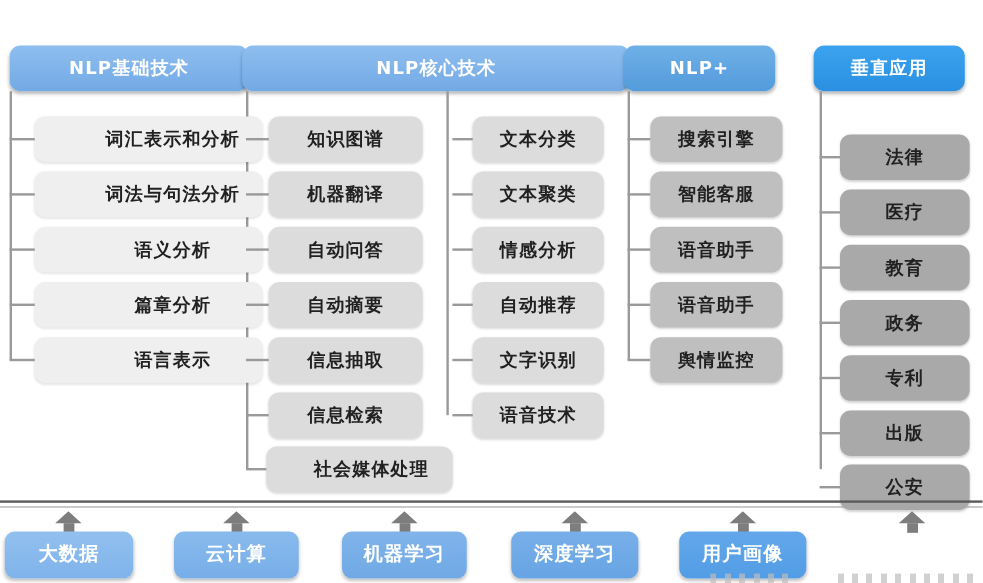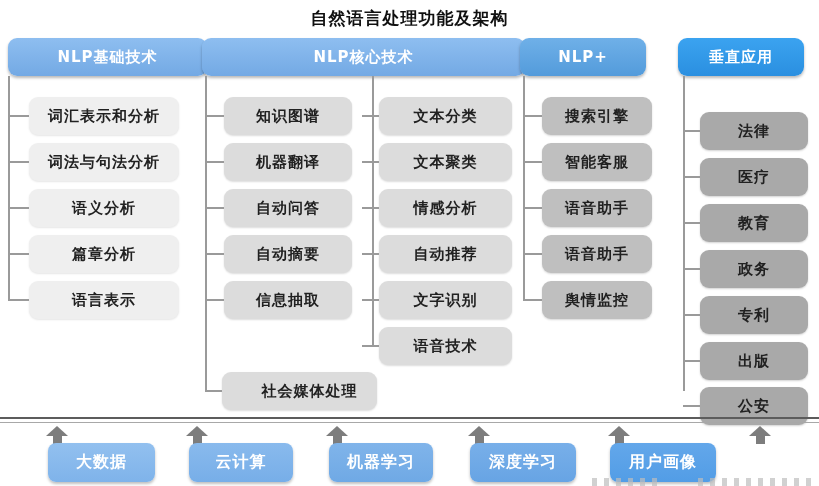--- a/index.html
+++ b/index.html
@@ -24,24 +24,24 @@
   
   .item{
     position:absolute;height:38px;border-radius:9px;display:flex;align-items:center;
     justify-content:center;font-size:15px;font-weight:600;color:#212121;letter-spacing:1px;
   }
   .item::before{content:"";position:absolute;top:50%;margin-top:-1px;height:2px;background:#9a9a9a;}
   .t1{background:#efefef;box-shadow:0 1px 2px rgba(0,0,0,.10);}
   .t2{background:#dcdcdc;box-shadow:0 1px 2px rgba(0,0,0,.14);}
   .t3{background:#bfbfbf;box-shadow:0 1px 2px rgba(0,0,0,.16);}
   .t4{background:#a9a9a9;box-shadow:0 1px 2px rgba(0,0,0,.18);margin-top:15px;}
-  .c1{left:29px;width:150px;}   .c1::before{left:-21px;width:21px;}
+  .c1{left:29px;width:150px;padding-left:40px;}   .c1::before{left:-21px;width:21px;}
   .c2a{left:224px;width:128px;} .c2a::before{left:-19px;width:19px;}
   .c2a.wide{left:222px;width:135px;padding-left:20px;} .c2a.wide::before{left:-17px;width:17px;}
-  .c2b{left:379px;width:133px;} .c2b::before{left:-17px;width:17px;}
+  .c2b{left:394px;width:109px;} .c2b::before{left:-17px;width:17px;}
   .c3{left:542px;width:110px;}  .c3::before{left:-19px;width:19px;}
   .c4{left:700px;width:108px;}  .c4::before{left:-17px;width:17px;}
   .r1{top:97px;}.r2{top:143px;}.r3{top:189px;}.r4{top:235px;}
   .r5{top:281px;}.r6{top:327px;}.r7{top:372px;}
   
   .vline{position:absolute;width:2px;background:#9a9a9a;top:76px;}
   .vl1{left:8px;height:224px;}
   .vl2a{left:205px;height:315px;}
   .vl2b{left:372px;height:270px;}
   .vl3{left:523px;height:224px;}
@@ -51,40 +51,39 @@
   .sep-b{position:absolute;left:0;top:422px;width:819px;height:1px;background:#a8a8a8;}
   
   .arrow{position:absolute;top:426px;width:22px;}
   .arrow .head{width:0;height:0;border-left:11px solid transparent;border-right:11px solid transparent;border-bottom:10px solid #7d7d7d;}
   .arrow .stem{width:9px;height:8px;background:#7d7d7d;margin:0 auto;}
   .a0{left:46px;}.a1{left:186px;}.a2{left:326px;}.a3{left:468px;}.a4{left:608px;}.a5{left:749px;}
   
   .fbox{
     position:absolute;top:443px;height:39px;border-radius:8px;color:#fff;
     font-size:16px;font-weight:600;display:flex;align-items:center;justify-content:center;
-    box-shadow:0 2px 3px rgba(0,0,0,.25);letter-spacing:1px;margin-left:44px;
+    box-shadow:0 2px 3px rgba(0,0,0,.25);letter-spacing:1px;
   }
   .f0{left:4px;width:107px;background:linear-gradient(180deg,#92c0ef,#7fb3ea);}
   .f1{left:145px;width:104px;background:linear-gradient(180deg,#89baed,#77aee8);}
   .f2{left:285px;width:104px;background:linear-gradient(180deg,#80b4ea,#6fa9e5);}
   .f3{left:426px;width:106px;background:linear-gradient(180deg,#78afe9,#67a4e4);}
   .f4{left:566px;width:106px;background:linear-gradient(180deg,#63a7ea,#529de6);}
   .f5{left:707px;width:106px;background:linear-gradient(180deg,#58a1e9,#4897e4);}
   
   .wm{position:absolute;top:478px;height:8px;opacity:.7;
       background:repeating-linear-gradient(90deg,#bdbdbd 0 5px,transparent 5px 12px);}
   .wm1{left:592px;width:72px;}
   .wm2{left:698px;width:118px;}
 </style>
 </head>
 <body>
 
 <div class="canvas">
 
-  <div class="title">自然语言处理功能及架构</div>
 
   <div class="hdr h1">NLP基础技术</div>
   <div class="hdr h2">NLP核心技术</div>
   <div class="hdr h3">NLP+</div>
   <div class="hdr h4">垂直应用</div>
 
   <div class="vline vl1"></div>
   <div class="vline vl2a"></div>
   <div class="vline vl2b"></div>
   <div class="vline vl3"></div>
@@ -94,20 +93,21 @@
   <div class="item t1 c1 r2">词法与句法分析</div>
   <div class="item t1 c1 r3">语义分析</div>
   <div class="item t1 c1 r4">篇章分析</div>
   <div class="item t1 c1 r5">语言表示</div>
 
   <div class="item t2 c2a r1">知识图谱</div>
   <div class="item t2 c2a r2">机器翻译</div>
   <div class="item t2 c2a r3">自动问答</div>
   <div class="item t2 c2a r4">自动摘要</div>
   <div class="item t2 c2a r5">信息抽取</div>
+  <div class="item t2 c2a r6">信息检索</div>
   <div class="item t2 c2a r7 wide">社会媒体处理</div>
 
   <div class="item t2 c2b r1">文本分类</div>
   <div class="item t2 c2b r2">文本聚类</div>
   <div class="item t2 c2b r3">情感分析</div>
   <div class="item t2 c2b r4">自动推荐</div>
   <div class="item t2 c2b r5">文字识别</div>
   <div class="item t2 c2b r6">语音技术</div>
 
   <div class="item t3 c3 r1">搜索引擎</div>

